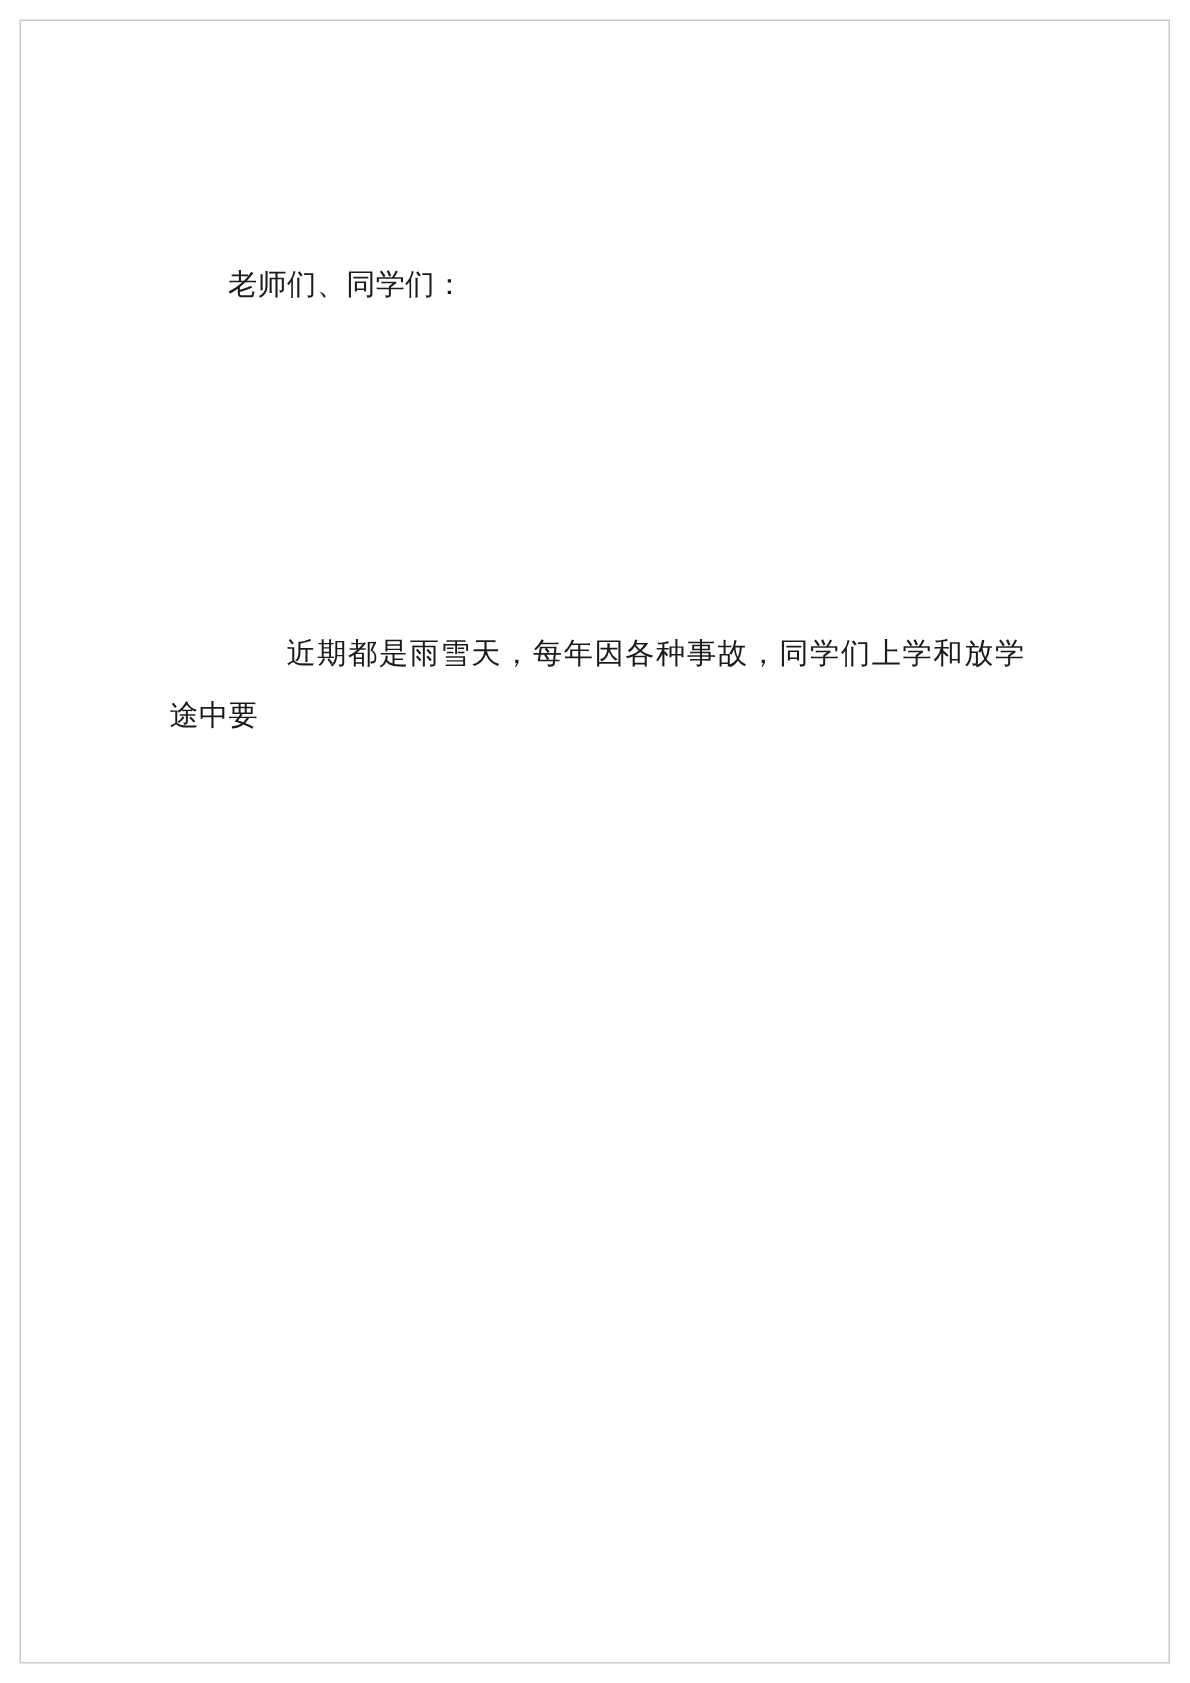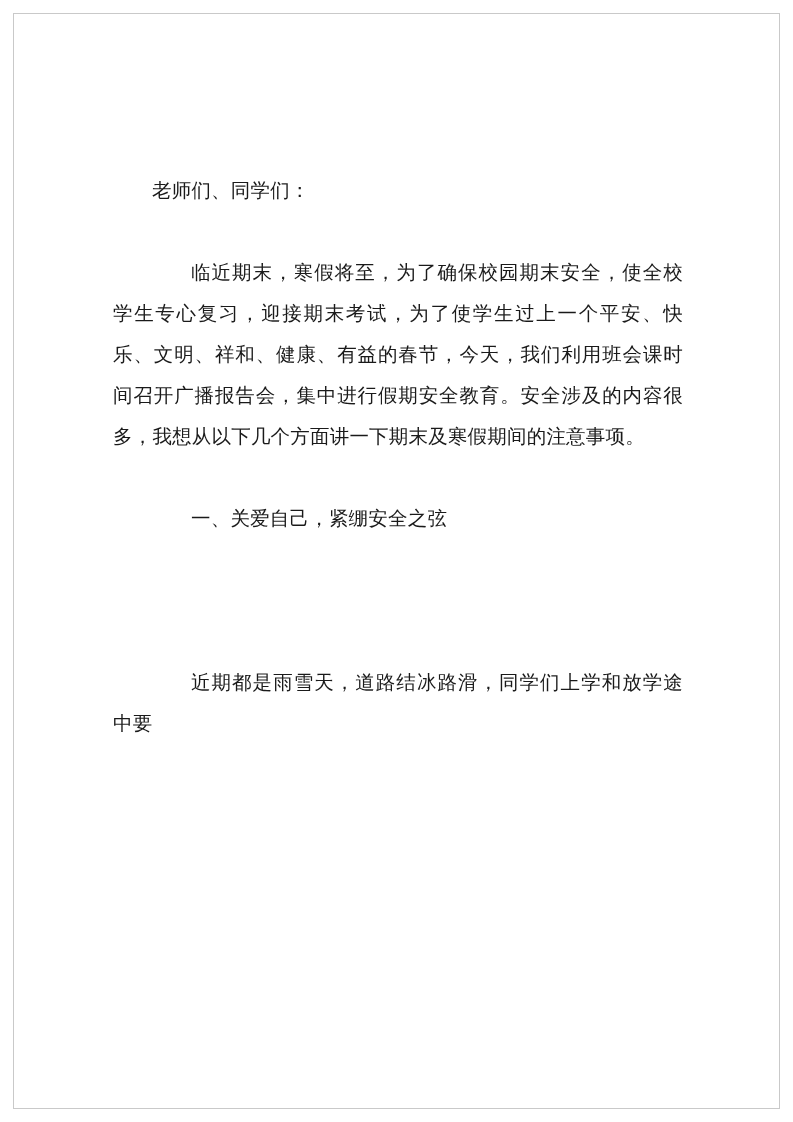--- a/index.html
+++ b/index.html
@@ -58,30 +58,28 @@
 
 <div class="page">
   <div class="page-border"></div>
 
   <div class="content">
 
     <p class="indent-1">老师们、同学们：</p>
 
     <div class="gap-sm"></div>
 
-    <p class="indent-2">临近期末，寒假将至，为了确保校园期末安全，使全校学生专心复习，迎接期末考试，为了使学生过上一个平安、快乐、文明、祥和、健康、有益的春节，今天，我们利用班会课时间召开广播报告会，集中进行假期安全教育。安全涉及的内容很多，我想从以下几个方面讲一下期末及寒假期间的注意事项。</p>
-
-    <div class="gap-md"></div>
-
-    <p class="indent-2">一、关爱自己，紧绷安全之弦</p>
 
     <div class="gap-md"></div>
 
 
     <div class="gap-md"></div>
 
 
     <div class="gap-md"></div>
 
-    <p class="indent-2">近期都是雨雪天，道路结冰路滑，同学们上学和放学途中要</p>
+
+    <div class="gap-md"></div>
+
+    <p class="indent-2">近期都是雨雪天，每年因各种事故，同学们上学和放学途中要</p>
 
   </div>
 </div>
 
 </body></html>

